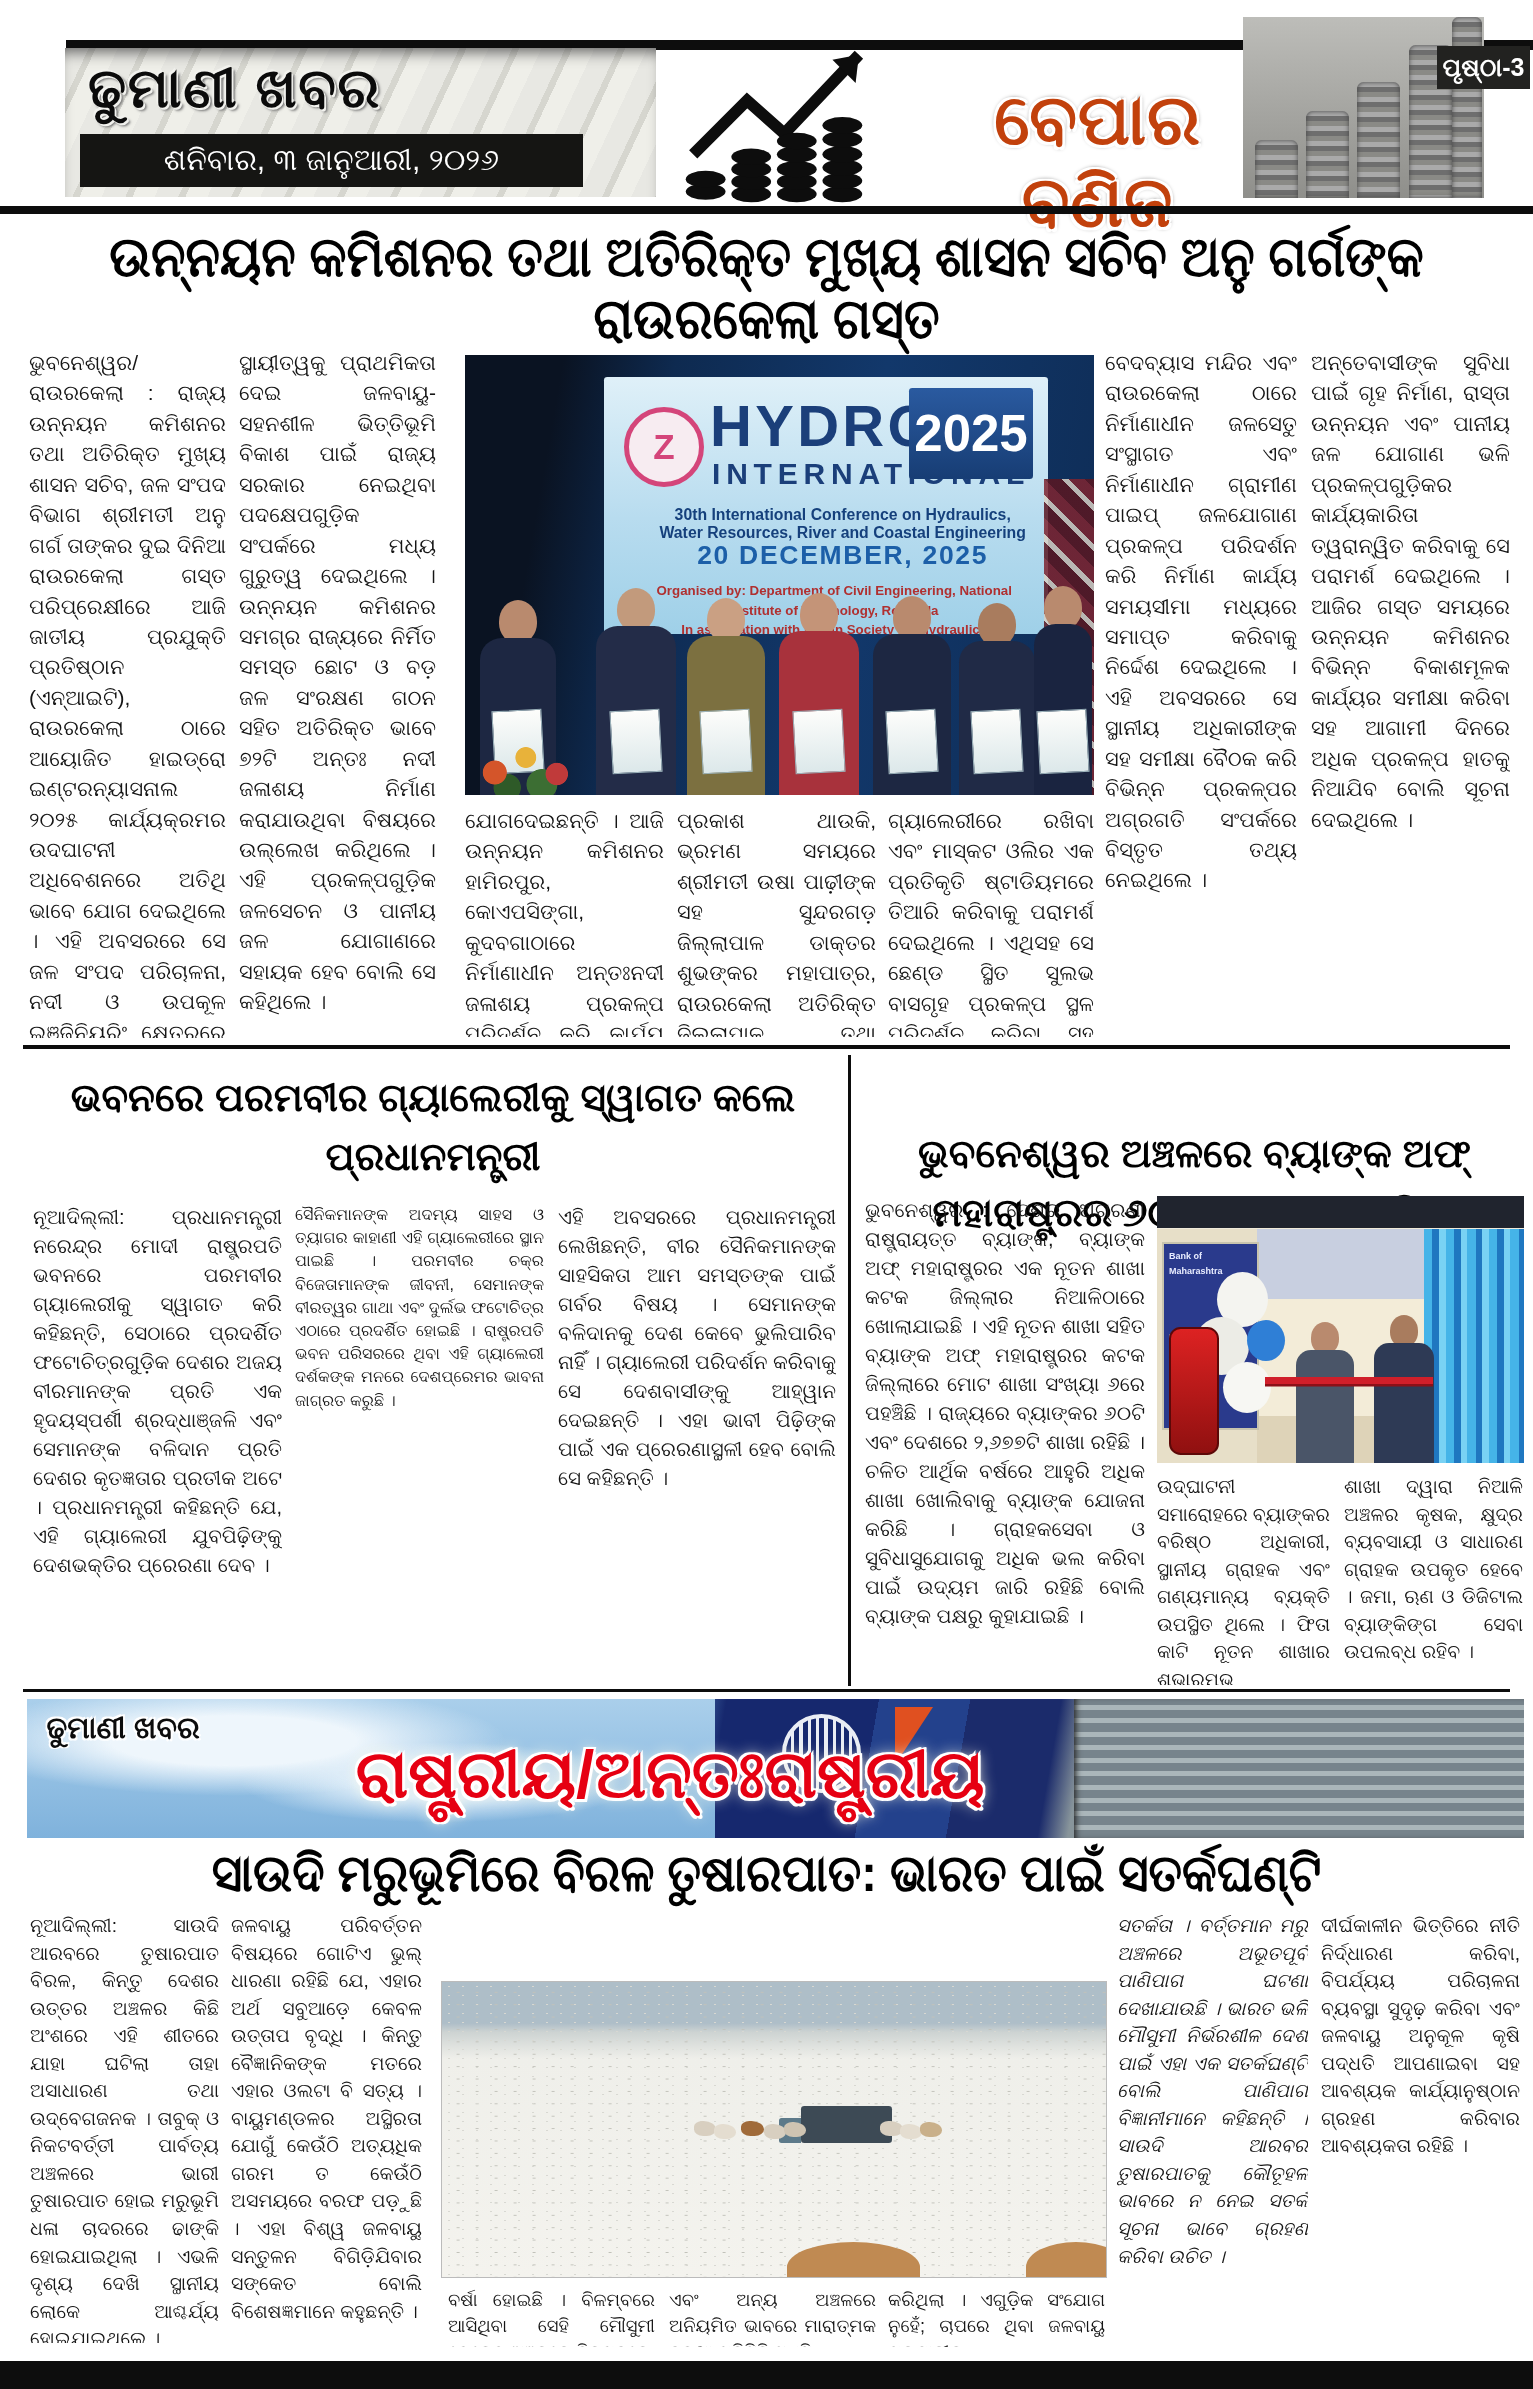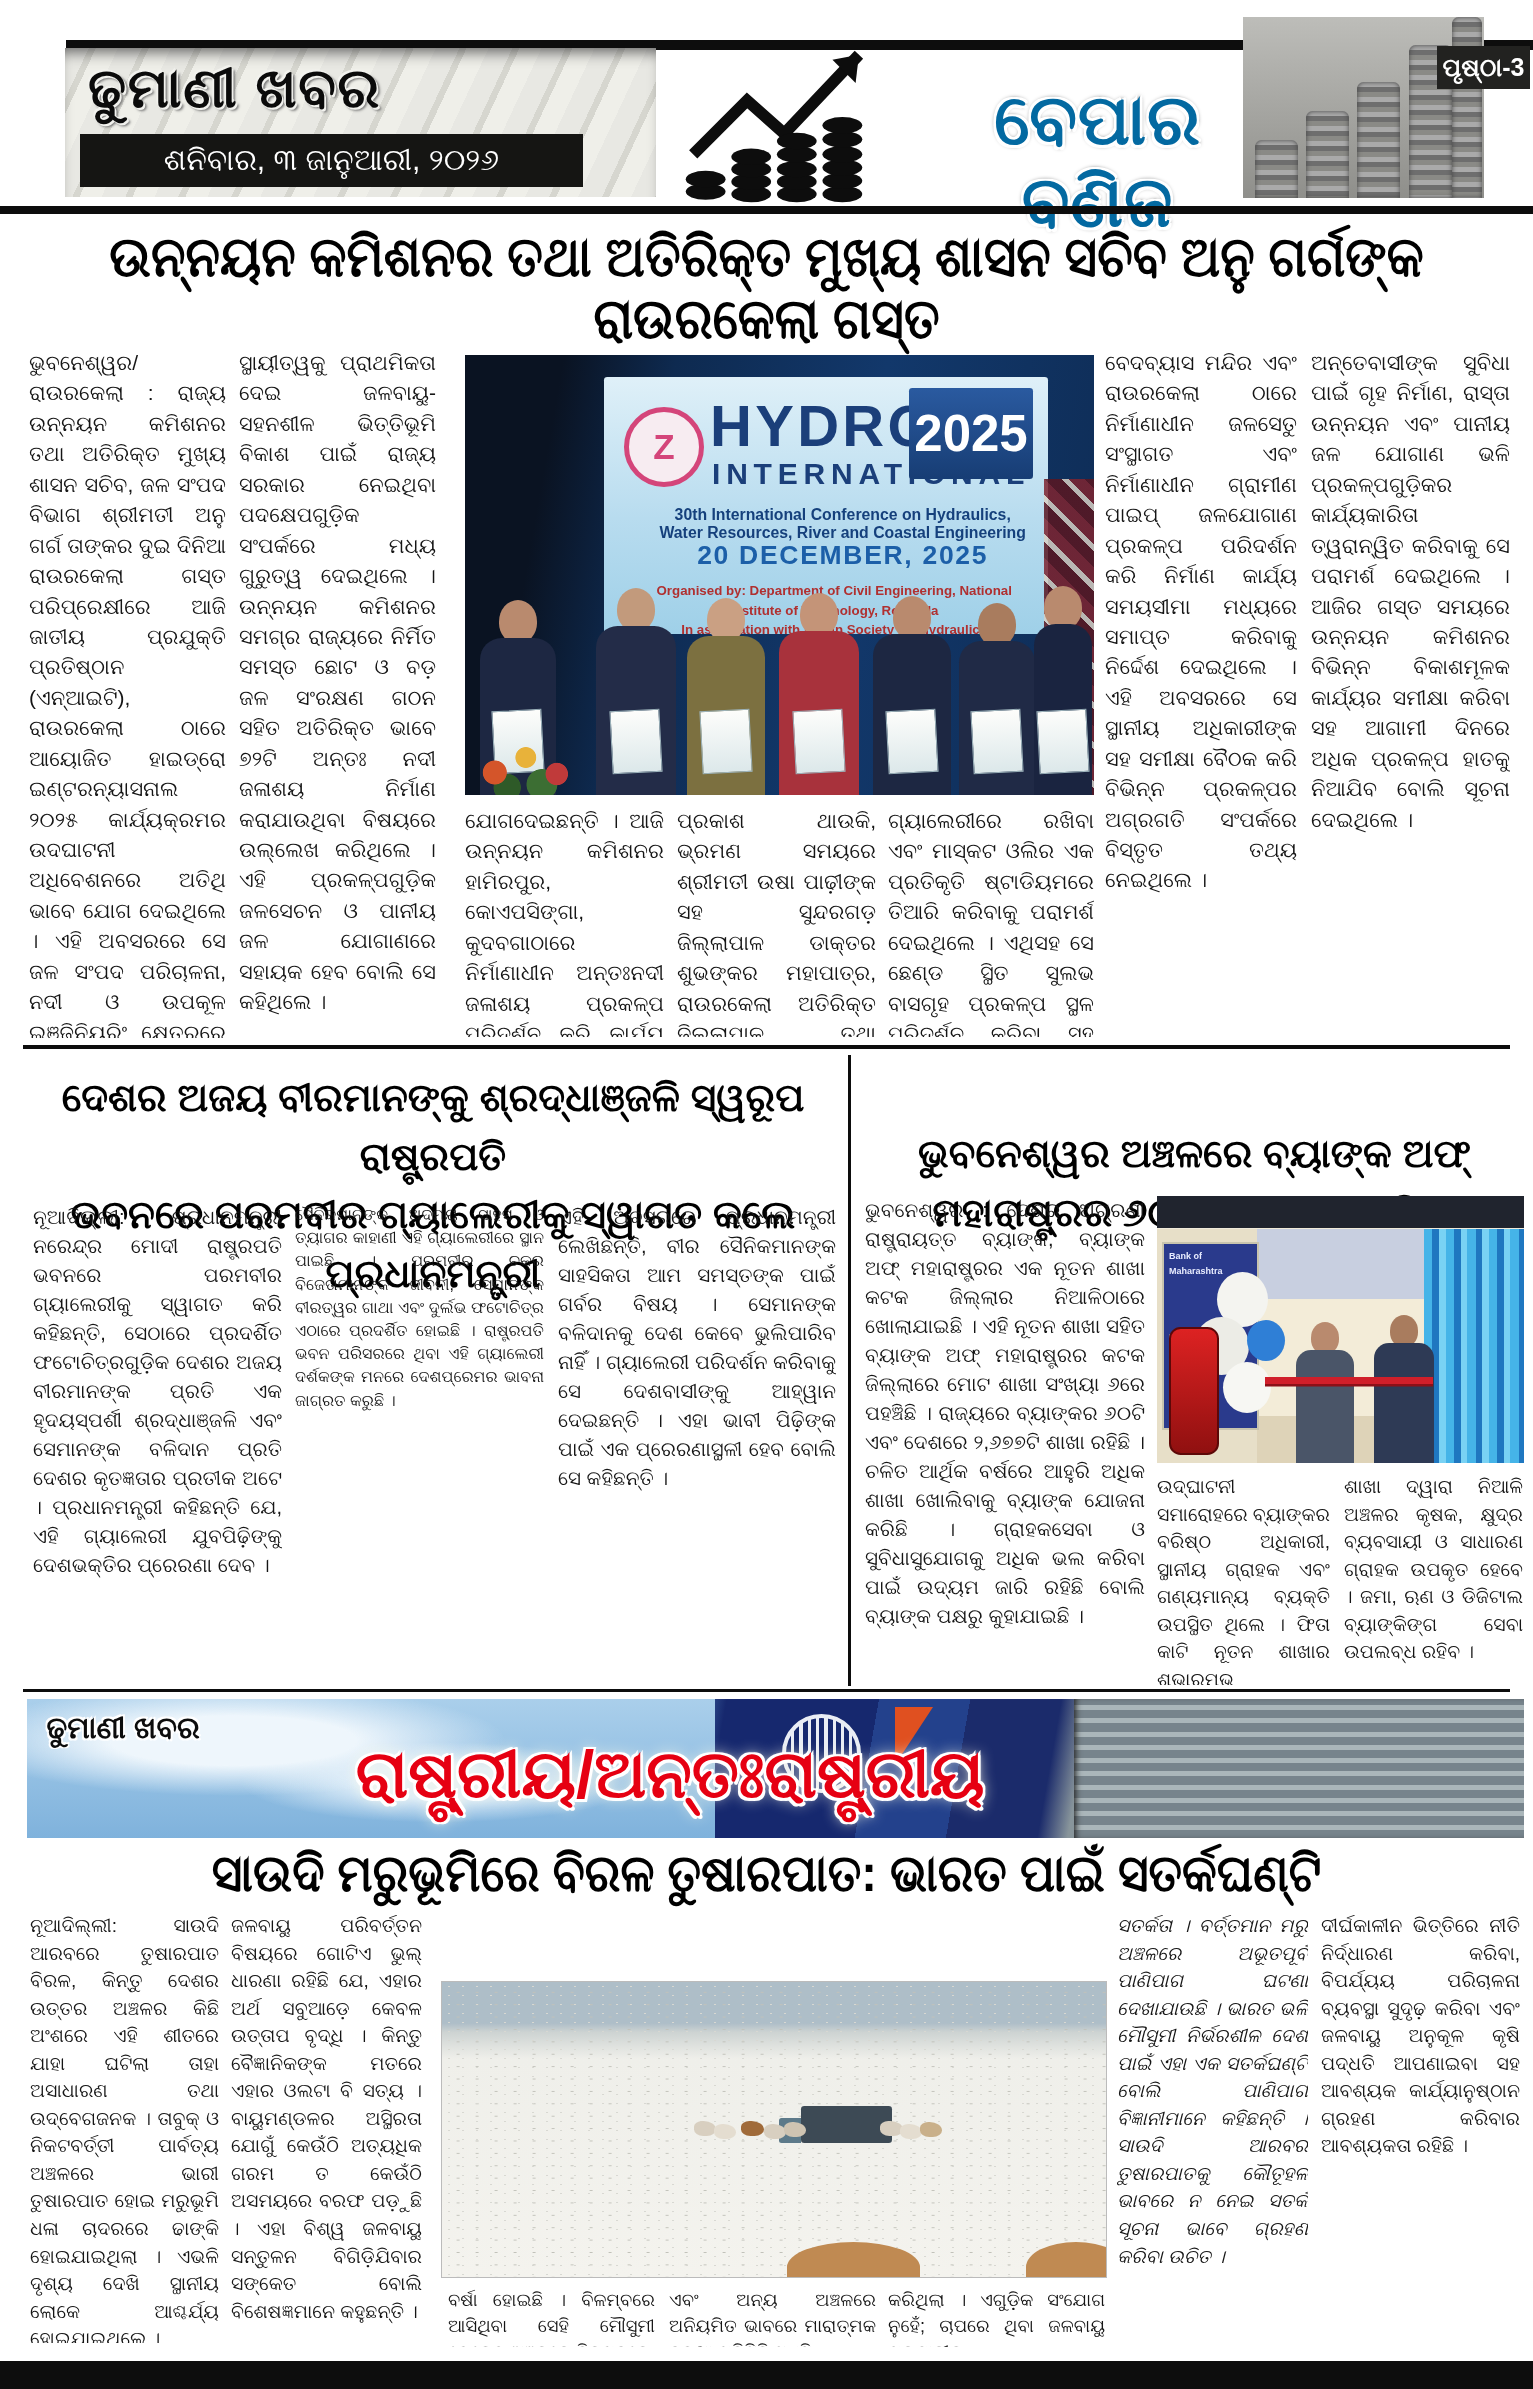--- a/index.html
+++ b/index.html
@@ -10,21 +10,21 @@
   .topline{background:#0d0d0d;}
   .pagenum{background:#222220;color:#fff;font-size:25px;font-weight:bold;
            display:flex;align-items:center;justify-content:center;}
   .masthead{background:
       repeating-linear-gradient(115deg,#e8e8e3 0 21.6px,#d6d6cf 21.6px 28px,#efefe9 28px 48px),
       linear-gradient(#dddbd4,#c9c7bf);
       box-shadow:inset 0 11.6px 15px -8.3px #555;}
   .masthead-title{font-size:55px;font-weight:bold;color:#0b0b0b;letter-spacing:1.7px;
       text-shadow:1.7px 1.7px 0 #f2f2ee,-1.7px -1.7px 0 #f2f2ee,3.3px 3.3px 2.5px #777;}
   .datebar{background:#151513;color:#fff;font-size:30px;display:flex;align-items:center;justify-content:center;}
-  .section-title{font-size:70px;font-weight:bold;color:#0369a1;letter-spacing:0.8px;
+  .section-title{font-size:70px;font-weight:bold;color:#c2410c;letter-spacing:0.8px;
       text-shadow:-2.5px -2.5px 0 #fff,2.5px -2.5px 0 #fff,-2.5px 2.5px 0 #fff,2.5px 2.5px 0 #fff,0 0 5px #000;}
   .coins-photo{background:linear-gradient(#bdbdb9,#8f8f8b);overflow:hidden;}
   .coinstack{position:absolute;bottom:0;background:
       repeating-linear-gradient(#aaa 0 5px,#6e6e6e 5px 10px,#8a8a86 10px 15px);
       border-radius:6.6px 6.6px 0 0;box-shadow:inset 0 0 5px #444;}
   .rule{background:#0d0d0d;}
   
   .headline-main{font-size:50px;font-weight:bold;text-align:center;color:#000;line-height:1.1;
       transform:scaleY(1.12);transform-origin:top;}
   .headline-mid{font-size:39px;font-weight:bold;text-align:center;color:#000;line-height:1.5;}
@@ -217,21 +217,20 @@
   <div class="abs bodytext" style="left:1311px;top:348px;width:199px;height:690px;">ଅନ୍ତେବାସୀଙ୍କ ସୁବିଧା ପାଇଁ ଗୃହ ନିର୍ମାଣ, ରାସ୍ତା ଉନ୍ନୟନ ଏବଂ ପାନୀୟ ଜଳ ଯୋଗାଣ ଭଳି ପ୍ରକଳ୍ପଗୁଡ଼ିକର କାର୍ଯ୍ୟକାରିତା ତ୍ୱରାନ୍ୱିତ କରିବାକୁ ସେ ପରାମର୍ଶ ଦେଇଥିଲେ । ଆଜିର ଗସ୍ତ ସମୟରେ ଉନ୍ନୟନ କମିଶନର ବିଭିନ୍ନ ବିକାଶମୂଳକ କାର୍ଯ୍ୟର ସମୀକ୍ଷା କରିବା ସହ ଆଗାମୀ ଦିନରେ ଅଧିକ ପ୍ରକଳ୍ପ ହାତକୁ ନିଆଯିବ ବୋଲି ସୂଚନା ଦେଇଥିଲେ ।</div>
 
   <div class="abs bodytext" style="left:465px;top:806px;width:199px;height:231px;">ଯୋଗଦେଇଛନ୍ତି । ଆଜି ଉନ୍ନୟନ କମିଶନର ହାମିରପୁର, କୋଏପସିଙ୍ଗା, କୁଦବଗାଠାରେ ନିର୍ମାଣାଧୀନ ଅନ୍ତଃନଦୀ ଜଳାଶୟ ପ୍ରକଳ୍ପ ପରିଦର୍ଶନ କରି କାର୍ଯ୍ୟ ତ୍ୱରାନ୍ୱିତ କରି ଶୀଘ୍ର ସାରିବା ପାଇଁ ଆବଶ୍ୟକ ନିର୍ଦ୍ଦେଶ ଓ ପରାମର୍ଶ ଦେଇଥିଲେ ।</div>
   <div class="abs bodytext" style="left:677px;top:806px;width:199px;height:231px;">ପ୍ରକାଶ ଥାଉକି, ଭ୍ରମଣ ସମୟରେ ଶ୍ରୀମତୀ ଉଷା ପାଢ଼ୀଙ୍କ ସହ ସୁନ୍ଦରଗଡ଼ ଜିଲ୍ଲାପାଳ ଡାକ୍ତର ଶୁଭଙ୍କର ମହାପାତ୍ର, ରାଉରକେଲା ଅତିରିକ୍ତ ଜିଲ୍ଲାପାଳ ତଥା ମହାନଗର ନିଗମ କମିଶନର ସୁଶ୍ରୀ ଦୀନା ଦସ୍ତଗୀର୍ ପ୍ରମୁଖ ଉପସ୍ଥିତ ଥିଲେ ।</div>
   <div class="abs bodytext" style="left:888px;top:806px;width:206px;height:231px;">ଗ୍ୟାଲେରୀରେ ରଖିବା ଏବଂ ମାସ୍କଟ ଓଲିର ଏକ ପ୍ରତିକୃତି ଷ୍ଟାଡିୟମରେ ତିଆରି କରିବାକୁ ପରାମର୍ଶ ଦେଇଥିଲେ । ଏଥିସହ ସେ ଛେଣ୍ଡ ସ୍ଥିତ ସୁଲଭ ବାସଗୃହ ପ୍ରକଳ୍ପ ସ୍ଥଳ ପରିଦର୍ଶନ କରିବା ସହ ସେଠାରେ ଲୋକଙ୍କ ପାଇଁ ଉପଲବ୍ଧ ପରିମଳ ବ୍ୟବସ୍ଥା ପରଖିଥିଲେ ।</div>
 
   <div class="abs rule" style="left:23px;top:1045px;width:1487px;height:4.1px;"></div>
   <div class="abs vline" style="left:848px;top:1055px;width:3.3px;height:631px;"></div>
 
   <div class="abs headline-mid" style="left:35px;top:1069px;width:796px;">
-    <div>ଦେଶର ଅଜୟ ବୀରମାନଙ୍କୁ ଶ୍ରଦ୍ଧାଞ୍ଜଳି ସ୍ୱରୂପ ରାଷ୍ଟ୍ରପତି</div>
     <div>ଭବନରେ ପରମବୀର ଗ୍ୟାଲେରୀକୁ ସ୍ୱାଗତ କଲେ ପ୍ରଧାନମନ୍ତ୍ରୀ</div>
   </div>
   <div class="abs bodytext" style="left:33px;top:1203px;width:249px;height:481px;font-size:20px;">ନୂଆଦିଲ୍ଲୀ: ପ୍ରଧାନମନ୍ତ୍ରୀ ନରେନ୍ଦ୍ର ମୋଦୀ ରାଷ୍ଟ୍ରପତି ଭବନରେ ପରମବୀର ଗ୍ୟାଲେରୀକୁ ସ୍ୱାଗତ କରି କହିଛନ୍ତି, ସେଠାରେ ପ୍ରଦର୍ଶିତ ଫଟୋଚିତ୍ରଗୁଡ଼ିକ ଦେଶର ଅଜୟ ବୀରମାନଙ୍କ ପ୍ରତି ଏକ ହୃଦୟସ୍ପର୍ଶୀ ଶ୍ରଦ୍ଧାଞ୍ଜଳି ଏବଂ ସେମାନଙ୍କ ବଳିଦାନ ପ୍ରତି ଦେଶର କୃତଜ୍ଞତାର ପ୍ରତୀକ ଅଟେ । ପ୍ରଧାନମନ୍ତ୍ରୀ କହିଛନ୍ତି ଯେ, ଏହି ଗ୍ୟାଲେରୀ ଯୁବପିଢ଼ିଙ୍କୁ ଦେଶଭକ୍ତିର ପ୍ରେରଣା ଦେବ ।</div>
   <div class="abs bodytext" style="left:295px;top:1203px;width:249px;height:481px;font-size:16px;">ସୈନିକମାନଙ୍କ ଅଦମ୍ୟ ସାହସ ଓ ତ୍ୟାଗର କାହାଣୀ ଏହି ଗ୍ୟାଲେରୀରେ ସ୍ଥାନ ପାଇଛି । ପରମବୀର ଚକ୍ର ବିଜେତାମାନଙ୍କ ଜୀବନୀ, ସେମାନଙ୍କ ବୀରତ୍ୱର ଗାଥା ଏବଂ ଦୁର୍ଲଭ ଫଟୋଚିତ୍ର ଏଠାରେ ପ୍ରଦର୍ଶିତ ହୋଇଛି । ରାଷ୍ଟ୍ରପତି ଭବନ ପରିସରରେ ଥିବା ଏହି ଗ୍ୟାଲେରୀ ଦର୍ଶକଙ୍କ ମନରେ ଦେଶପ୍ରେମର ଭାବନା ଜାଗ୍ରତ କରୁଛି ।</div>
   <div class="abs bodytext" style="left:558px;top:1203px;width:278px;height:481px;font-size:20px;">ଏହି ଅବସରରେ ପ୍ରଧାନମନ୍ତ୍ରୀ ଲେଖିଛନ୍ତି, ବୀର ସୈନିକମାନଙ୍କ ସାହସିକତା ଆମ ସମସ୍ତଙ୍କ ପାଇଁ ଗର୍ବର ବିଷୟ । ସେମାନଙ୍କ ବଳିଦାନକୁ ଦେଶ କେବେ ଭୁଲିପାରିବ ନାହିଁ । ଗ୍ୟାଲେରୀ ପରିଦର୍ଶନ କରିବାକୁ ସେ ଦେଶବାସୀଙ୍କୁ ଆହ୍ୱାନ ଦେଇଛନ୍ତି । ଏହା ଭାବୀ ପିଢ଼ିଙ୍କ ପାଇଁ ଏକ ପ୍ରେରଣାସ୍ଥଳୀ ହେବ ବୋଲି ସେ କହିଛନ୍ତି ।</div>
 
   <div class="abs headline-mid" style="left:865px;top:1125px;width:659px;">
     <div>ଭୁବନେଶ୍ୱର ଅଞ୍ଚଳରେ ବ୍ୟାଙ୍କ ଅଫ୍</div>
     <div>ମହାରାଷ୍ଟ୍ରର ୬୦ତମ ଶାଖା ଖୋଲିଲା</div>
   </div>

